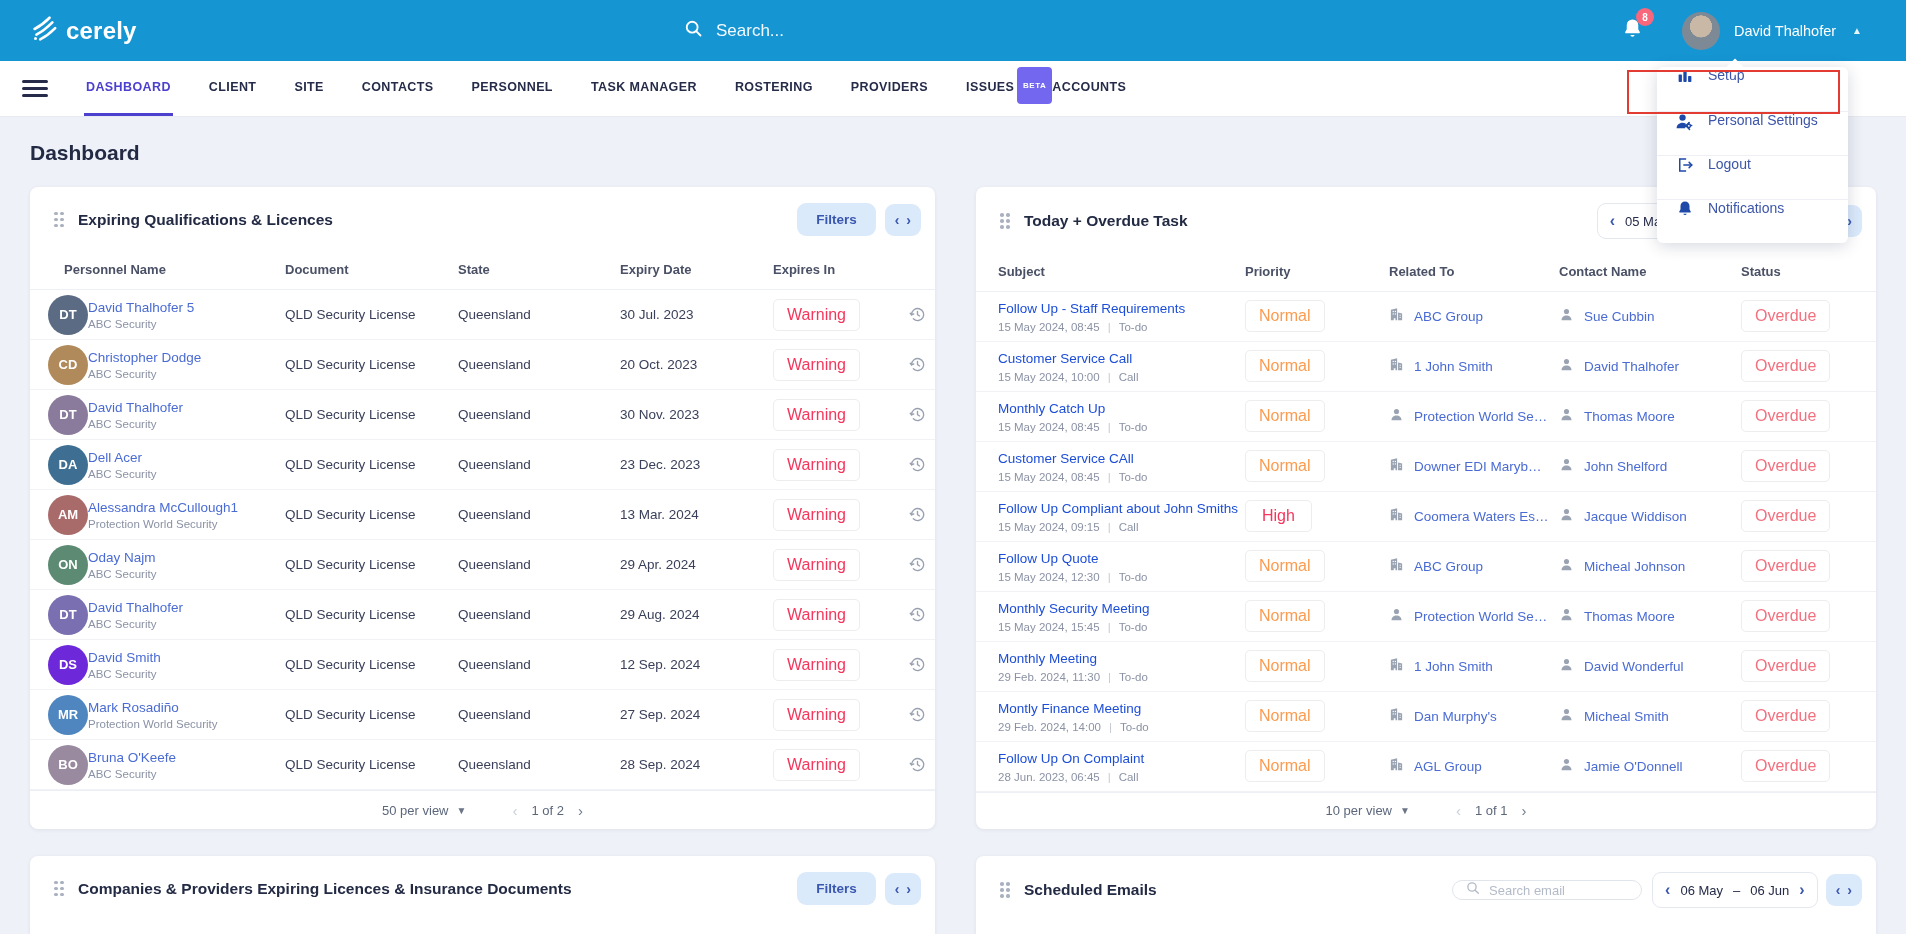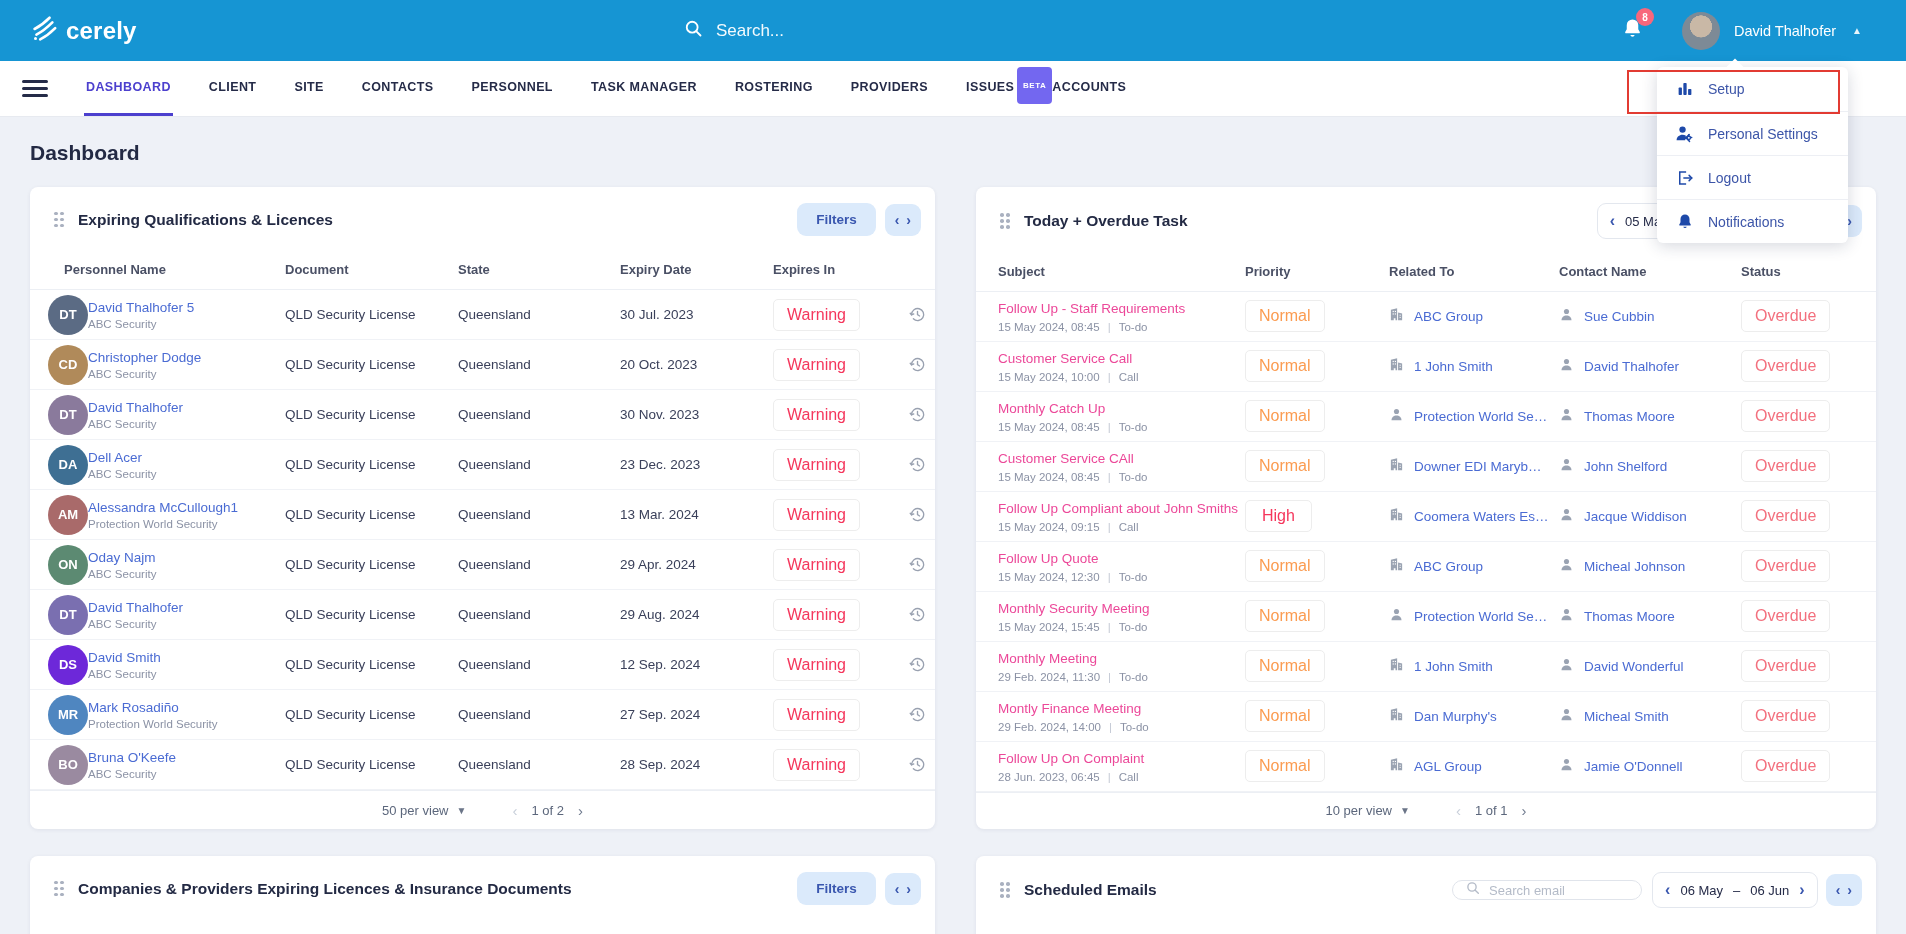--- a/index.html
+++ b/index.html
@@ -62,21 +62,21 @@
   
   .user-menu {
     position: absolute; left: 1657px; top: 67px; width: 191px; background: #fff; z-index: 40;
     border-radius: 6px; box-shadow: 0 3px 16px rgba(30,40,70,.18);
   }
   .user-menu::before {
     content: ""; position: absolute; top: -6px; left: 72px; width: 12px; height: 12px;
     background: #fff; transform: rotate(45deg);
   }
   .menu-item {
-    display: flex; align-items: center; gap: 14px; height: 44px; padding: 0 18px; cursor: pointer;
+    display: flex; align-items: flex-start; gap: 14px; height: 44px; padding: 0 18px; cursor: pointer;
   }
   .menu-item + .menu-item { border-top: 1px solid #edeff4; }
   .menu-item .mi-icon { width: 19px; display: flex; justify-content: center; }
   .menu-item .mi-label { color: #3c55a8; font-size: 14px; }
 
   .annotation-box {
     position: absolute; left: 1627px; top: 70px; width: 213px; height: 44px;
     border: 2px solid #e23b32; z-index: 50; pointer-events: none;
   }
 
@@ -137,21 +137,21 @@
     display: inline-block; border: 1px solid #ededed; border-radius: 5px; background: #fff;
     font-size: 16px; padding: 6px 13px; font-weight: 400;
   }
   .badge.warning { color: #f5365c; }
   .badge.overdue { color: #f3707e; }
   .badge.normal  { color: #fb9b50; }
   .badge.high    { color: #f5365c; padding: 6px 16px; }
   .expires-cell { display: flex; align-items: center; }
   .history-btn { margin-left: 48px; cursor: pointer; display: flex; }
 
-  .subject-link { color: #ec4899; font-size: 13.5px; cursor: pointer; }
+  .subject-link { color: #1d4ed8; font-size: 13.5px; cursor: pointer; }
   .subject-meta { display: flex; align-items: center; gap: 8px; margin-top: 4px; font-size: 11.5px; color: #8b92a5; }
   .subject-meta .sep { color: #c3c9d4; }
   .rel-cell { display: flex; align-items: center; gap: 10px; min-width: 0; padding-right: 10px; }
   .rel-cell .plink { overflow: hidden; text-overflow: ellipsis; white-space: nowrap; }
 
   .tfoot {
     display: flex; align-items: center; justify-content: center; gap: 46px;
     height: 45px; border-top: 1px solid #eceff4; font-size: 13px; color: #5c677c;
   }
   .perview { display: flex; align-items: center; gap: 8px; cursor: pointer; }

